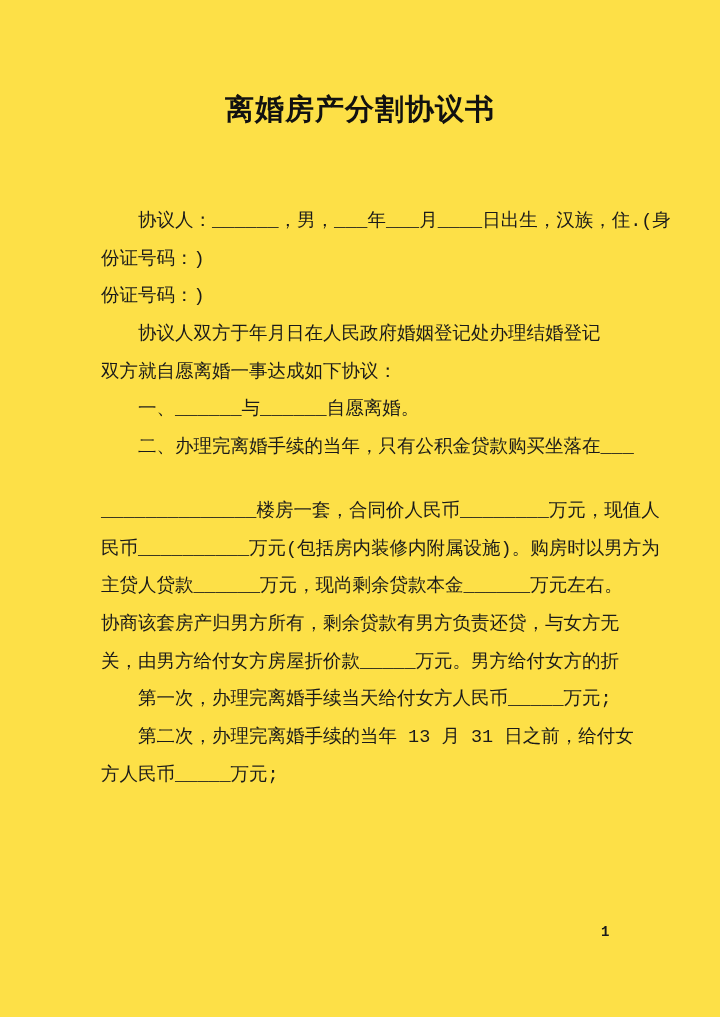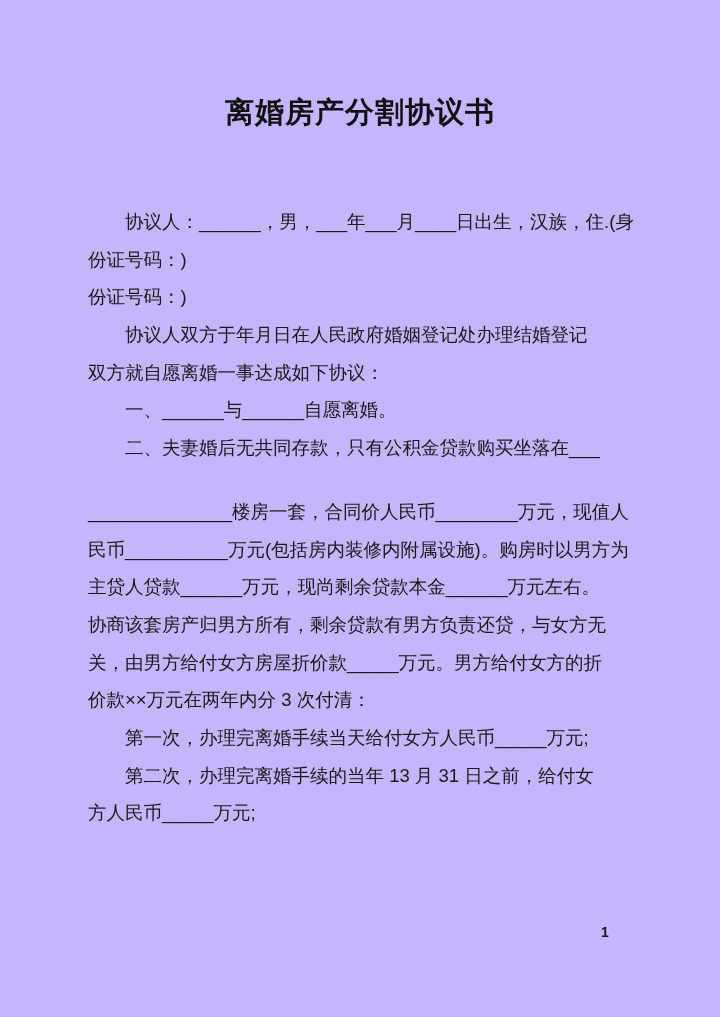--- a/index.html
+++ b/index.html
@@ -4,41 +4,41 @@
 <style>
   html, body {
     margin: 0;
     padding: 0;
     background: #ffffff;
   }
   .page {
     position: relative;
     width: 720px;
     height: 1017px;
-    background: #c4b5fd;
+    background: #fde047;
     overflow: hidden;
-    font-family: Liberation Sans, sans-serif;
+    font-family: Liberation Mono, monospace;
     color: #1a1a1a;
   }
   .doc-title {
     position: absolute;
     top: 93px;
     left: 0;
     width: 100%;
     margin: 0;
     text-align: center;
     font-size: 29px;
     line-height: 38px;
     font-weight: 800;
     letter-spacing: 1px;
     color: #111111;
   }
   .doc-body {
     position: absolute;
-    left: 88px;
+    left: 101px;
     top: 203px;
     width: 527px;
     font-size: 18.5px;
     color: #1a1a1a;
   }
   .line {
     height: 37.7px;
     line-height: 37.7px;
     white-space: nowrap;
   }
@@ -64,26 +64,25 @@
 <div class="page">
   <h1 class="doc-title">离婚房产分割协议书</h1>
 
   <div class="doc-body" id="doc-lines">
       <div class="line indent">协议人：______，男，___年___月____日出生，汉族，住.(身</div>
       <div class="line">份证号码：)</div>
       <div class="line">份证号码：)</div>
       <div class="line indent">协议人双方于年月日在人民政府婚姻登记处办理结婚登记</div>
       <div class="line">双方就自愿离婚一事达成如下协议：</div>
       <div class="line indent">一、______与______自愿离婚。</div>
-      <div class="line indent">二、夫妻婚后无共同存款，只有公积金贷款购买坐落在___</div>
+      <div class="line indent">二、办理完离婚手续的当年，只有公积金贷款购买坐落在___</div>
       <div class="line gap">______________楼房一套，合同价人民币________万元，现值人</div>
       <div class="line">民币__________万元(包括房内装修内附属设施)。购房时以男方为</div>
       <div class="line">主贷人贷款______万元，现尚剩余贷款本金______万元左右。</div>
       <div class="line">协商该套房产归男方所有，剩余贷款有男方负责还贷，与女方无</div>
       <div class="line">关，由男方给付女方房屋折价款_____万元。男方给付女方的折</div>
-      <div class="line">价款××万元在两年内分 3 次付清：</div>
       <div class="line indent">第一次，办理完离婚手续当天给付女方人民币_____万元;</div>
       <div class="line indent">第二次，办理完离婚手续的当年 13 月 31 日之前，给付女</div>
       <div class="line">方人民币_____万元;</div>
     </div>
 
   <div class="page-number">1</div>
 </div>
 
 </body></html>

